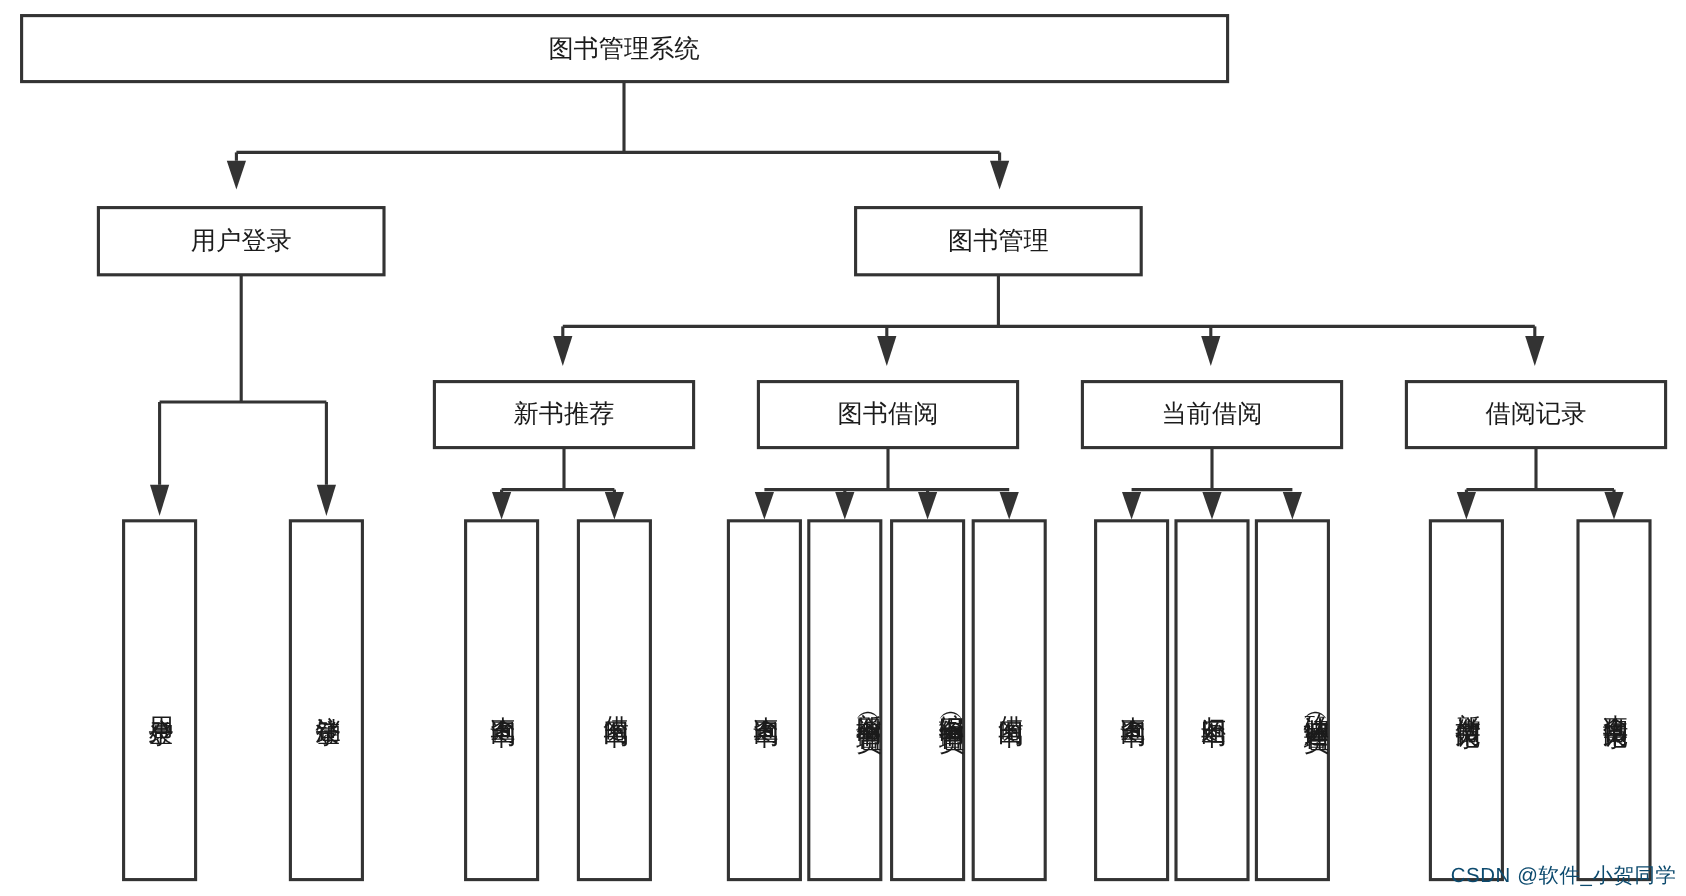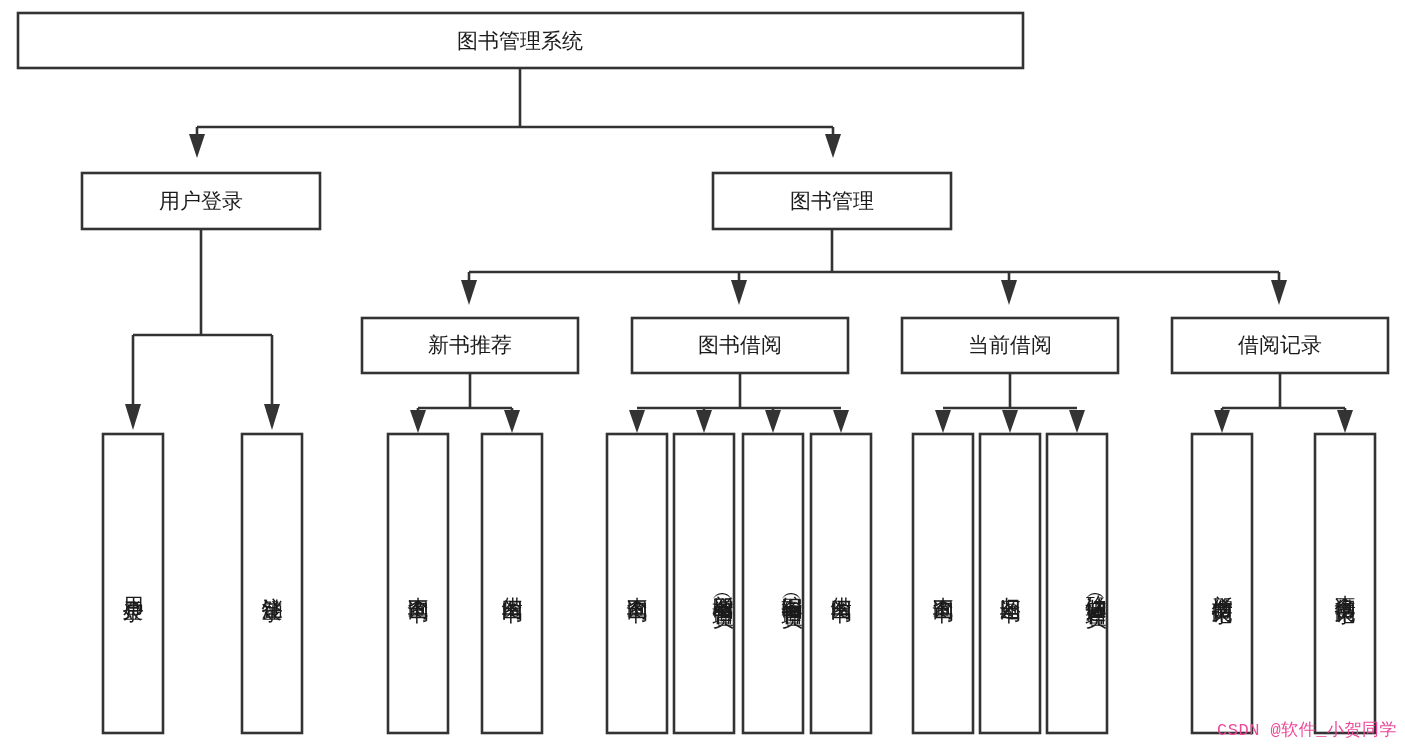--- a/index.html
+++ b/index.html
@@ -62,23 +62,23 @@
     letter-spacing: 2px;
     white-space: nowrap;
     text-align: center;
     pointer-events: none;
     user-select: none;
   }
   .watermark {
     position: absolute;
     right: 8px;
     bottom: 6px;
-    font-family: Liberation Mono, monospace;
+    font-family: Liberation Sans, sans-serif;
     font-size: 17px;
-    color: #ec4899;
+    color: #0c4a6e;
     letter-spacing: 0.5px;
     white-space: nowrap;
     user-select: none;
   }
 </style>
 </head>
 <body>
 
 <div id="diagram-root">
 

